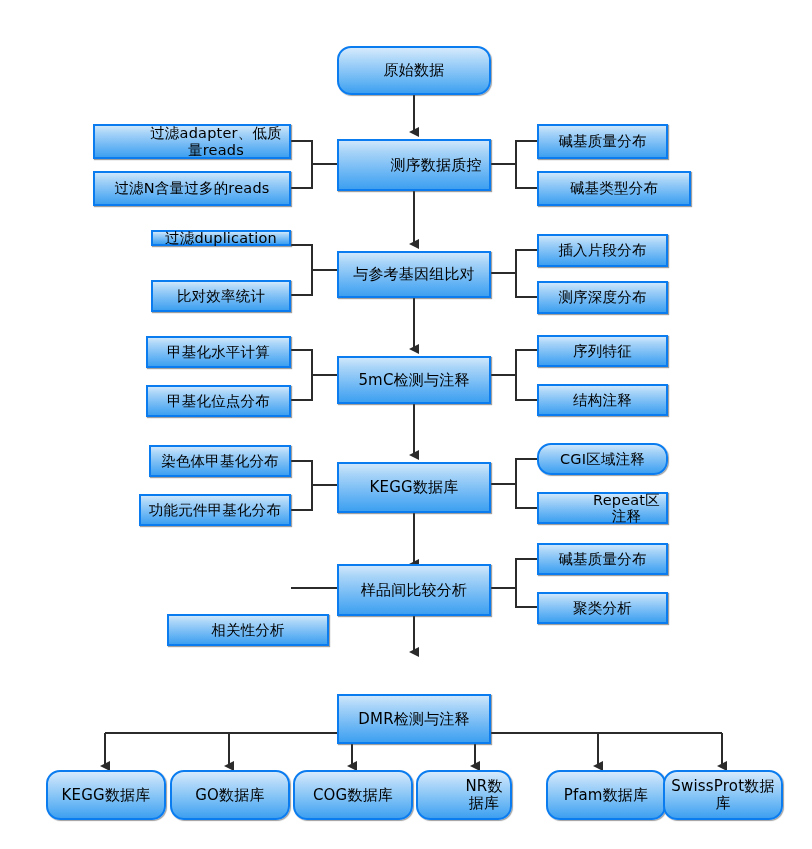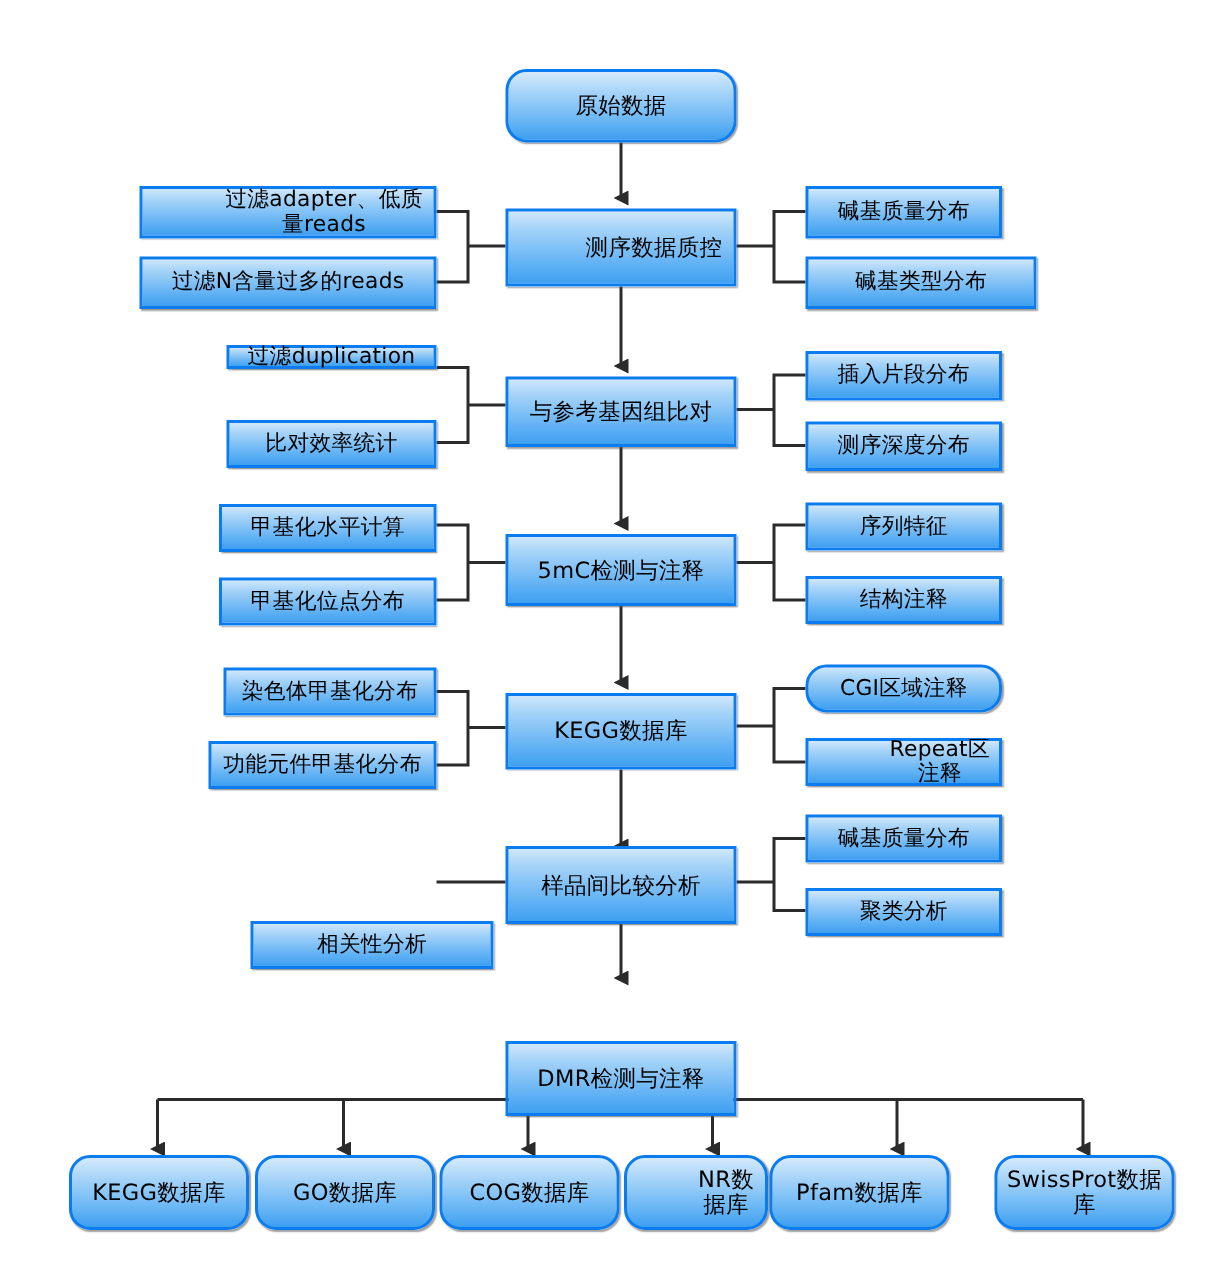--- a/index.html
+++ b/index.html
@@ -187,20 +187,20 @@
   </div>
   <div class="node round db" style="left:170px;top:770px;width:120px;height:50px;">
     <span>GO数据库</span>
   </div>
   <div class="node round db" style="left:293px;top:770px;width:120px;height:50px;">
     <span>COG数据库</span>
   </div>
   <div class="node round db" style="left:416px;top:770px;width:96px;height:50px;padding-left:40px;">
     <span>NR数据库</span>
   </div>
-  <div class="node round db" style="left:513px;top:770px;width:120px;height:50px;">
+  <div class="node round db" style="left:546px;top:770px;width:120px;height:50px;">
     <span>Pfam数据库</span>
   </div>
   <div class="node round db" style="left:663px;top:770px;width:120px;height:50px;padding:0 6px;">
     <span>SwissProt数据库</span>
   </div>
 
 </div>
 
 </body></html>

